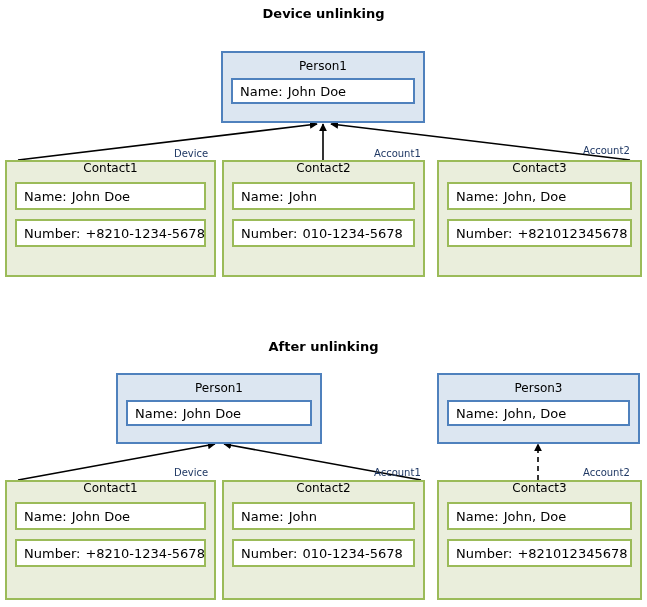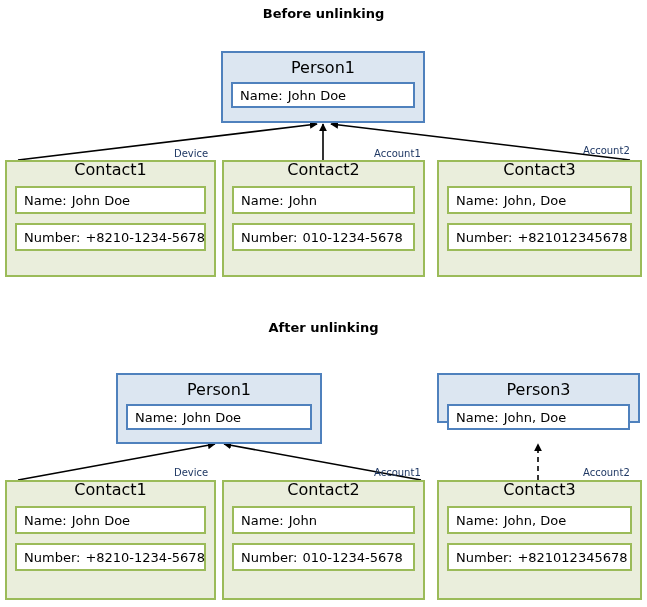--- a/index.html
+++ b/index.html
@@ -32,32 +32,32 @@
   .section-title {
     position: absolute;
     width: 100%;
     text-align: center;
     font-weight: bold;
     font-size: 13px;
     color: #000000;
     letter-spacing: 0px;
   }
   #title-before { top: 6px; }
-  #title-after  { top: 320px; }
+  #title-after  { top: 339px; }
 
   
   .entity {
     position: absolute;
     box-sizing: border-box;
     border-width: 2px;
     border-style: solid;
   }
   .entity-title {
     text-align: center;
-    font-size: 16px;
+    font-size: 12px;
     color: #000000;
     line-height: 1;
   }
   .field {
     box-sizing: border-box;
     background: #ffffff;
     border-width: 2px;
     border-style: solid;
     font-size: 13px;
     color: #000000;
@@ -104,21 +104,21 @@
     font-size: 10px;
     color: #1f3864;
     white-space: nowrap;
   }
 </style>
 </head>
 <body>
 
 <div id="canvas">
 
-  <div class="section-title" id="title-before">Before unlinking</div>
+  <div class="section-title" id="title-before">Device unlinking</div>
 
   <svg class="edge-layer" id="edges-before" viewBox="0 0 647 607" width="647" height="607">
     <defs>
       <marker id="arrowA" viewBox="0 0 10 10" refX="9" refY="5" markerWidth="5" markerHeight="5" orient="auto-start-reverse">
         <path d="M 0 0 L 10 5 L 0 10 z" fill="#000000"></path>
       </marker>
       <marker id="arrowB" viewBox="0 0 10 10" refX="9" refY="5" markerWidth="5" markerHeight="5" orient="auto-start-reverse">
         <path d="M 0 0 L 10 5 L 0 10 z" fill="#000000"></path>
       </marker>
     </defs>
@@ -190,21 +190,21 @@
   </svg>
 
   <div class="entity person" id="a-person1" style="left:116px; top:373px; width:206px; height:71px;">
     <div class="entity-title">Person1</div>
     <div class="field">
       <span class="fl">Name:</span>
       <span class="fv">John Doe</span>
     </div>
   </div>
 
-  <div class="entity person" id="a-person3" style="left:437px; top:373px; width:203px; height:50px;">
+  <div class="entity person" id="a-person3" style="left:437px; top:373px; width:203px; height:71px;">
     <div class="entity-title">Person3</div>
     <div class="field">
       <span class="fl">Name:</span>
       <span class="fv">John, Doe</span>
     </div>
   </div>
 
   <div class="edge-label" style="left:174px; top:467px;">Device</div>
   <div class="edge-label" style="left:374px; top:467px;">Account1</div>
   <div class="edge-label" style="left:583px; top:467px;">Account2</div>

